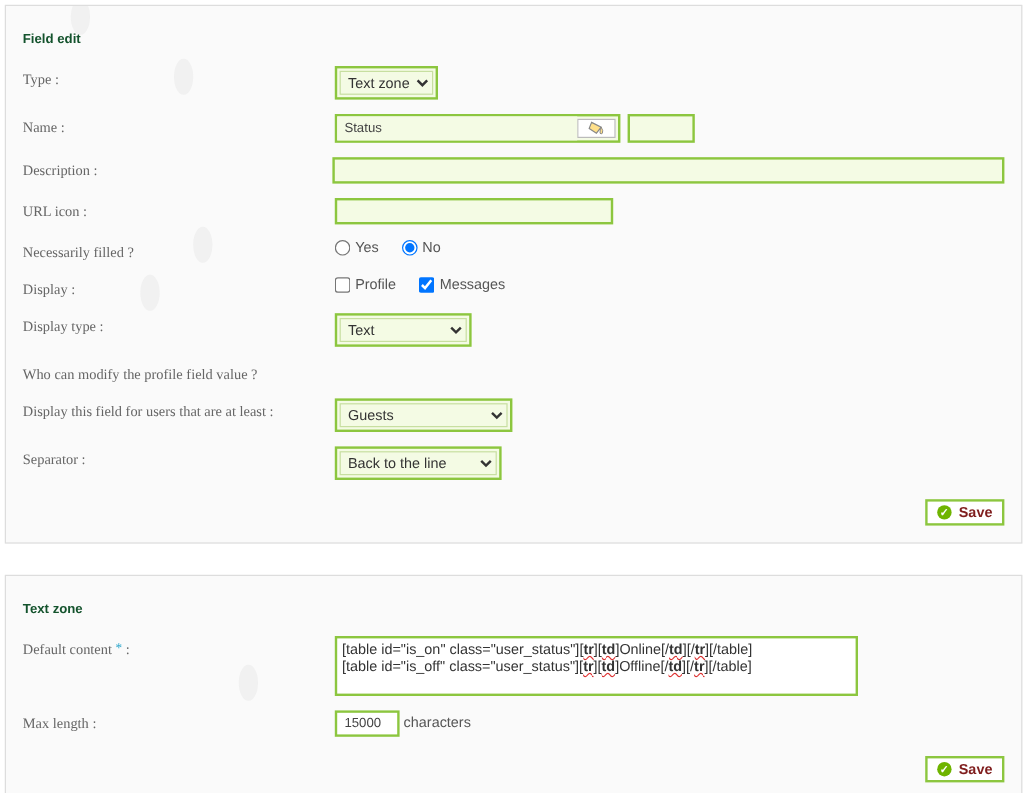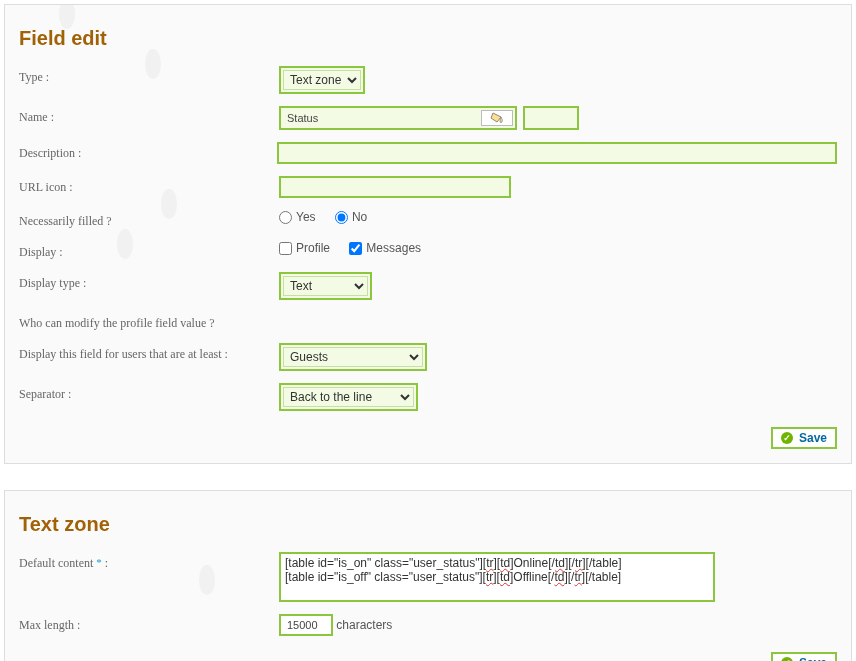--- a/index.html
+++ b/index.html
@@ -26,22 +26,22 @@
     border-radius: 50%;
     opacity: .85;
   }
   .sw1 { width: 180px; height: 180px; left: 40px; top: -10px; }
   .sw2 { width: 90px; height: 90px; left: 110px; top: 40px; }
   .sw3 { width: 160px; height: 160px; left: 110px; top: 180px; }
   .sw4 { width: 80px; height: 80px; left: 50px; top: 220px; }
   .sw6 { width: 110px; height: 110px; left: 180px; top: 70px; }
   .panel > * { position: relative; z-index: 1; }
   .panel-title {
-    color: #a16207;
-    font-size: 20px;
+    color: #14532d;
+    font-size: 11px;
     font-weight: bold;
     margin: -4px 0 10px 0;
   }
   .form-row {
     display: flex;
     align-items: flex-start;
     padding: 6px 0;
   }
   .label-col {
     width: 260px;
@@ -102,34 +102,34 @@
     overflow: auto;
   }
   .maxlen { width: 54px; background:#fff; text-align:left; }
   .radio, .check { display:inline-flex; align-items:center; gap:4px; margin-right:16px; color:#555; }
   input[type=radio], input[type=checkbox] { margin:0; }
   .save-row { text-align: right; margin-top: 10px; }
   .save-btn {
     display: inline-flex; align-items: center; gap: 6px;
     border: 2px solid #8cc63f;
     background: #fff;
-    color: #0369a1;
+    color: #7f1d1d;
     font-weight: bold;
     padding: 2px 8px;
     cursor: pointer;
     font-family: inherit;
     font-size: 12px;
   }
   .dot {
     width: 12px; height: 12px; border-radius: 50%;
     background: #6fb400; display:inline-flex; align-items:center; justify-content:center;
   }
   .dot::after { content: "✓"; color:#fff; font-size:9px; line-height:1; }
   .asterisk { color:#1ea0c8; font-size:11px; vertical-align: top; }
-  .squiggle { text-decoration: underline wavy #d33; text-decoration-thickness: 1px; }
+  .squiggle { text-decoration: underline wavy #d33; text-decoration-thickness: 1px; font-weight: bold; }
 </style>
 </head>
 <body>
 
 <div class="panel">
   <span class="swirl sw1"></span><span class="swirl sw2"></span><span class="swirl sw3"></span><span class="swirl sw4"></span>
   <div class="panel-title">Field edit</div>
 
   <div class="form-row">
     <div class="label-col">Type :</div>
@@ -199,21 +199,21 @@
           <input type="checkbox" checked="" style=""> 
           <span>Messages</span>
         </label>
     </div>
   </div>
 
   <div class="form-row">
     <div class="label-col">Display type :</div>
     <div class="ctrl-col">
       <span class="green-wrap">
-        <select style="width:85px">
+        <select style="width:106px">
           <option>Text</option>
         </select>
       </span>
     </div>
   </div>
 
   <div class="form-row">
     <div class="label-col">Who can modify the profile field value ?</div>
   </div>
 

